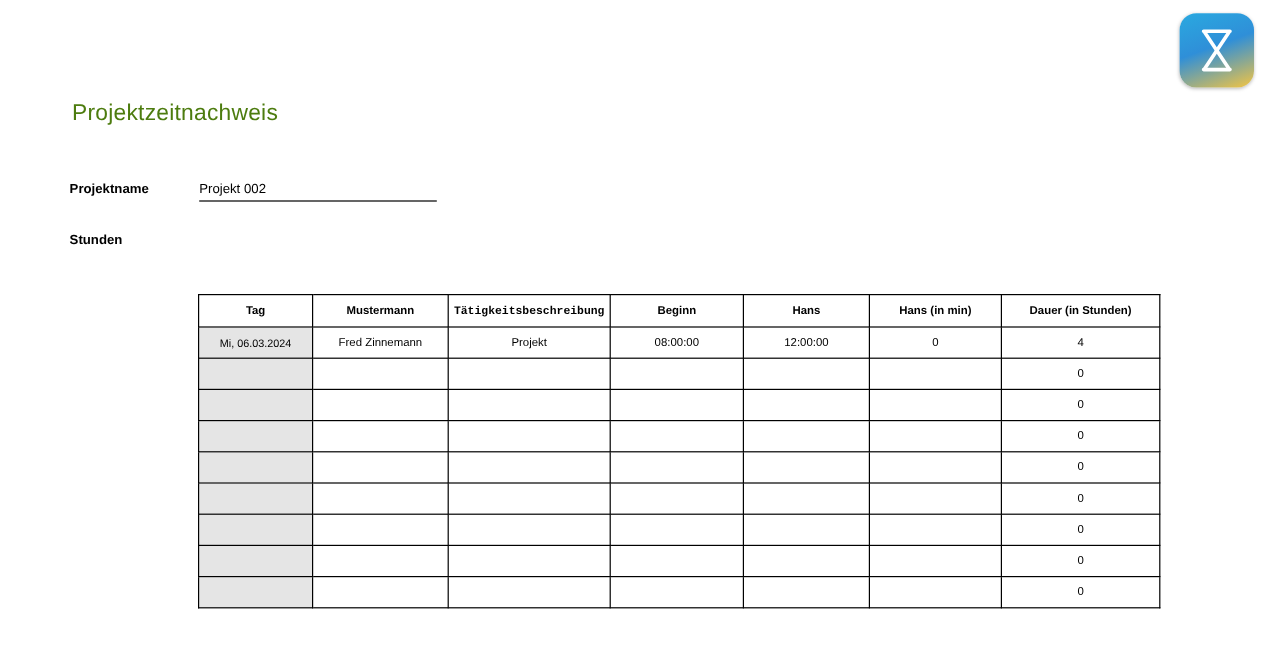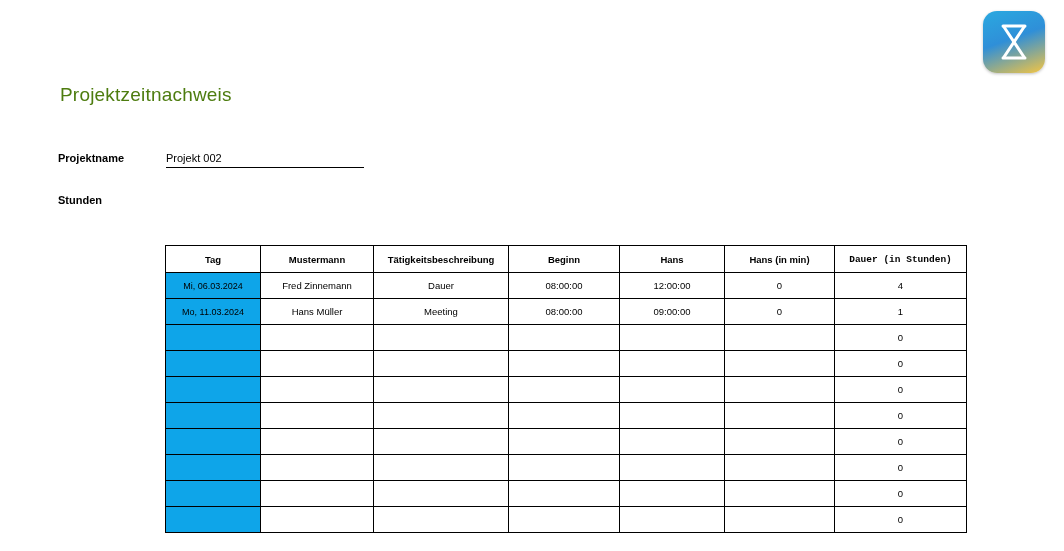--- a/index.html
+++ b/index.html
@@ -86,28 +86,28 @@
     overflow: hidden;
     white-space: nowrap;
   }
   .sheet-table th {
     font-weight: bold;
     font-size: 9.5px;
     height: 26px;
   }
   .col-tag    { width: 90px; }
   .col-mit    { width: 108px; }
-  .col-taet   { width: 130px; }
+  .col-taet   { width: 130px; font-family: Liberation Mono, monospace; }
   .col-beg    { width: 106px; }
   .col-end    { width: 100px; }
   .col-pause  { width: 105px; }
-  .col-dauer  { width: 127px; font-family: Liberation Mono, monospace; }
+  .col-dauer  { width: 127px; }
 
   td.daycell {
-    background: #0ea5e9;
+    background: #e5e5e5;
     font-size: 9px;
   }
 </style>
 </head>
 <body>
 
 <div class="logo">
   <span>
     <svg width="34" height="38" viewBox="0 0 34 38" fill="none">
       <path d="M6 3 H28 M6 35 H28" stroke="#ffffff" stroke-width="3" stroke-linecap="round"></path>
@@ -136,36 +136,27 @@
       <th class="col-beg">Beginn</th>
       <th class="col-end">Hans</th>
       <th class="col-pause">Hans (in min)</th>
       <th class="col-dauer">Dauer (in Stunden)</th>
     </tr>
   </thead>
   <tbody>
     <tr>
       <td class="daycell">Mi, 06.03.2024</td>
       <td>Fred Zinnemann</td>
-      <td>Dauer</td>
+      <td>Projekt</td>
       <td>08:00:00</td>
       <td>12:00:00</td>
       <td>0</td>
       <td>4</td>
     </tr>
     <tr>
-      <td class="daycell">Mo, 11.03.2024</td>
-      <td>Hans Müller</td>
-      <td>Meeting</td>
-      <td>08:00:00</td>
-      <td>09:00:00</td>
-      <td>0</td>
-      <td>1</td>
-    </tr>
-    <tr>
       <td class="daycell"></td>
       <td></td>
       <td></td>
       <td></td>
       <td></td>
       <td></td>
       <td>0</td>
     </tr>
     <tr>
       <td class="daycell"></td>

